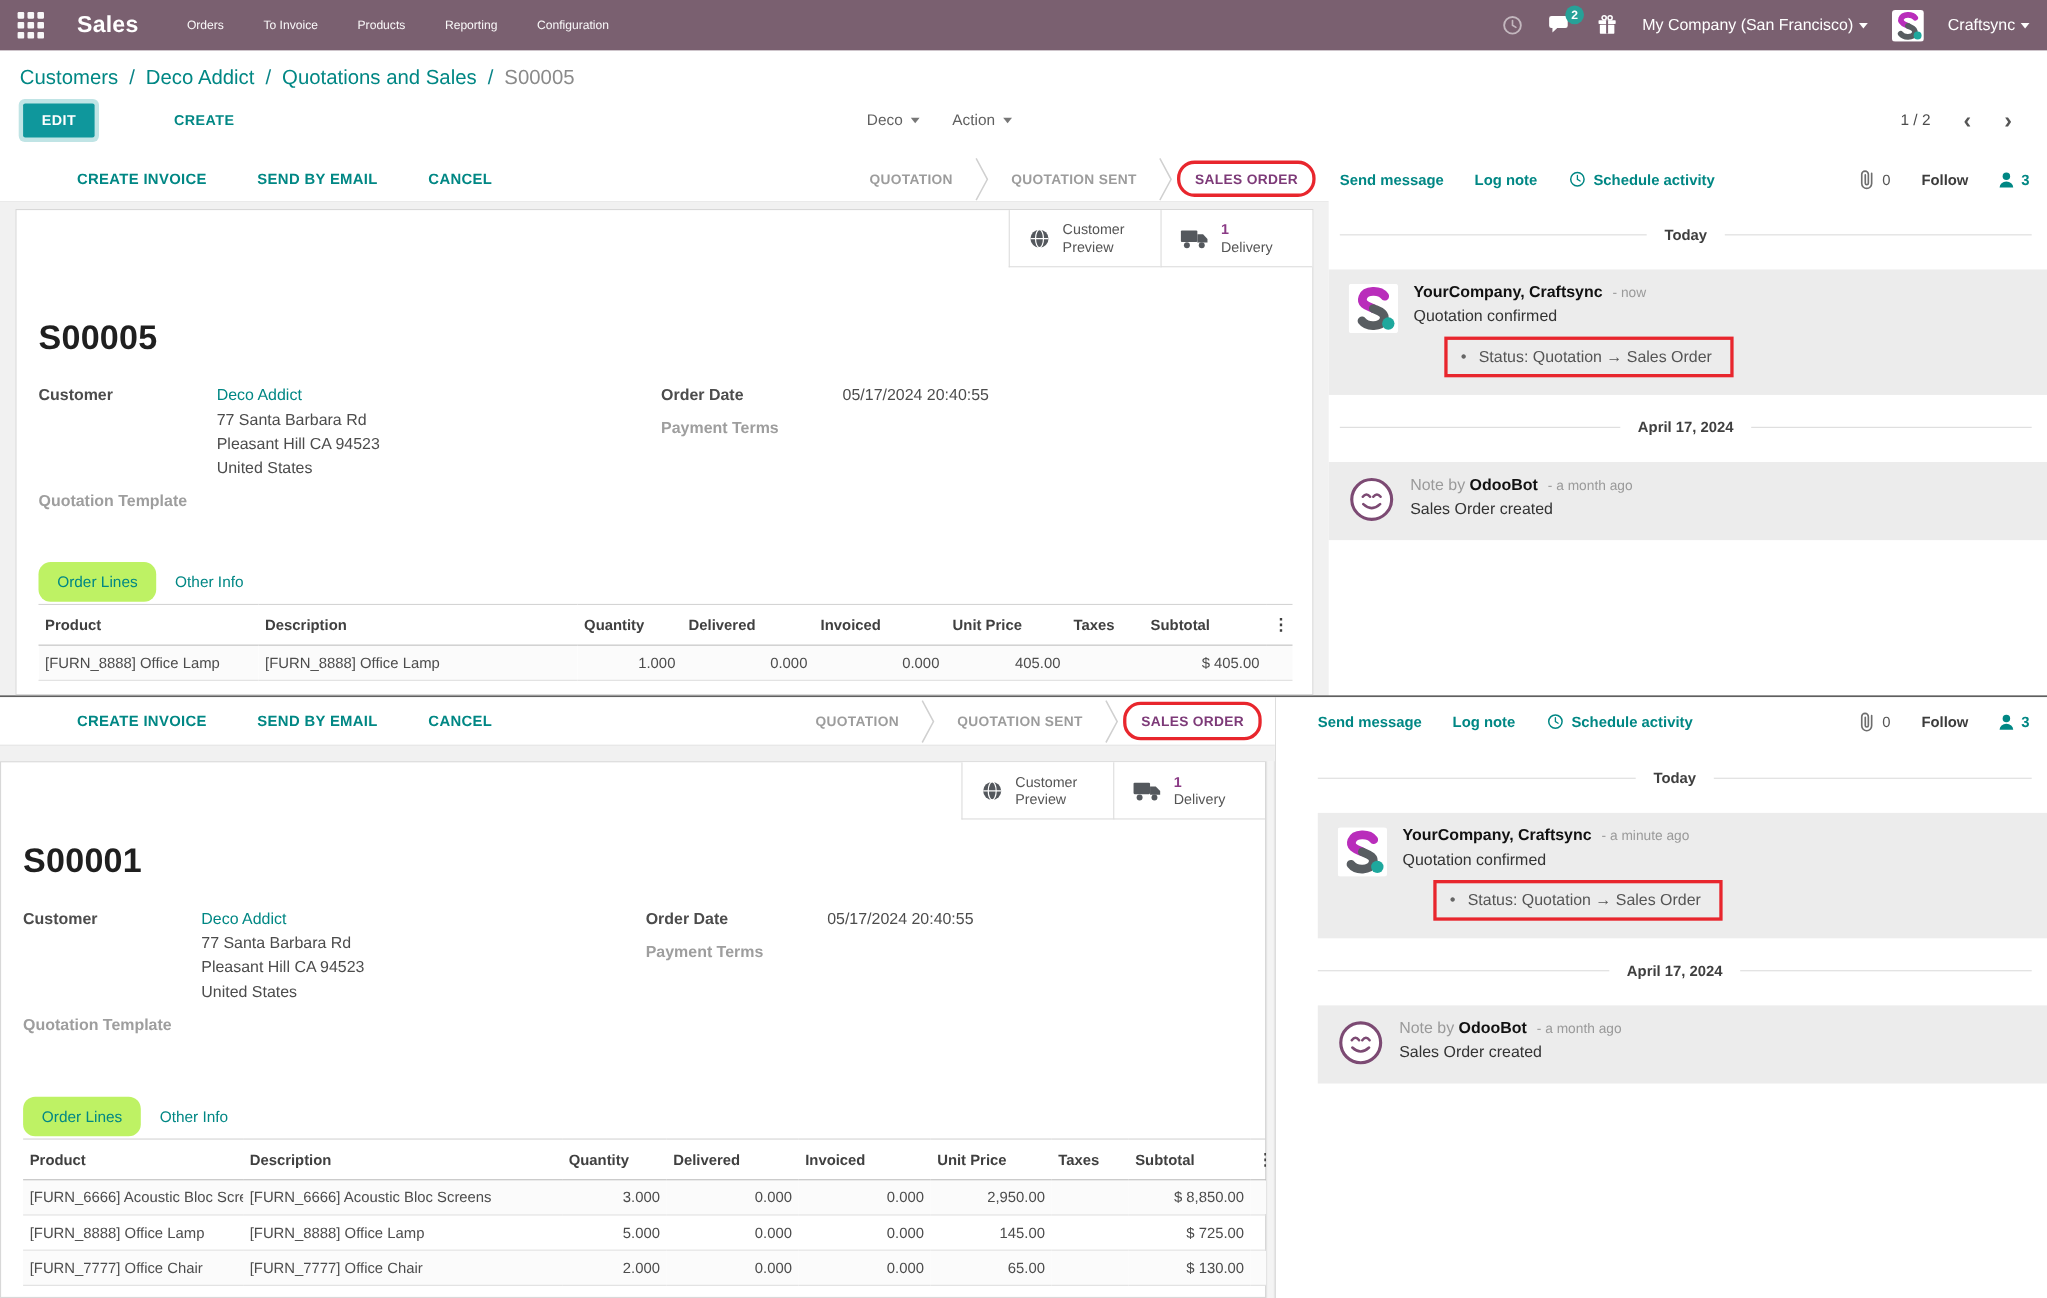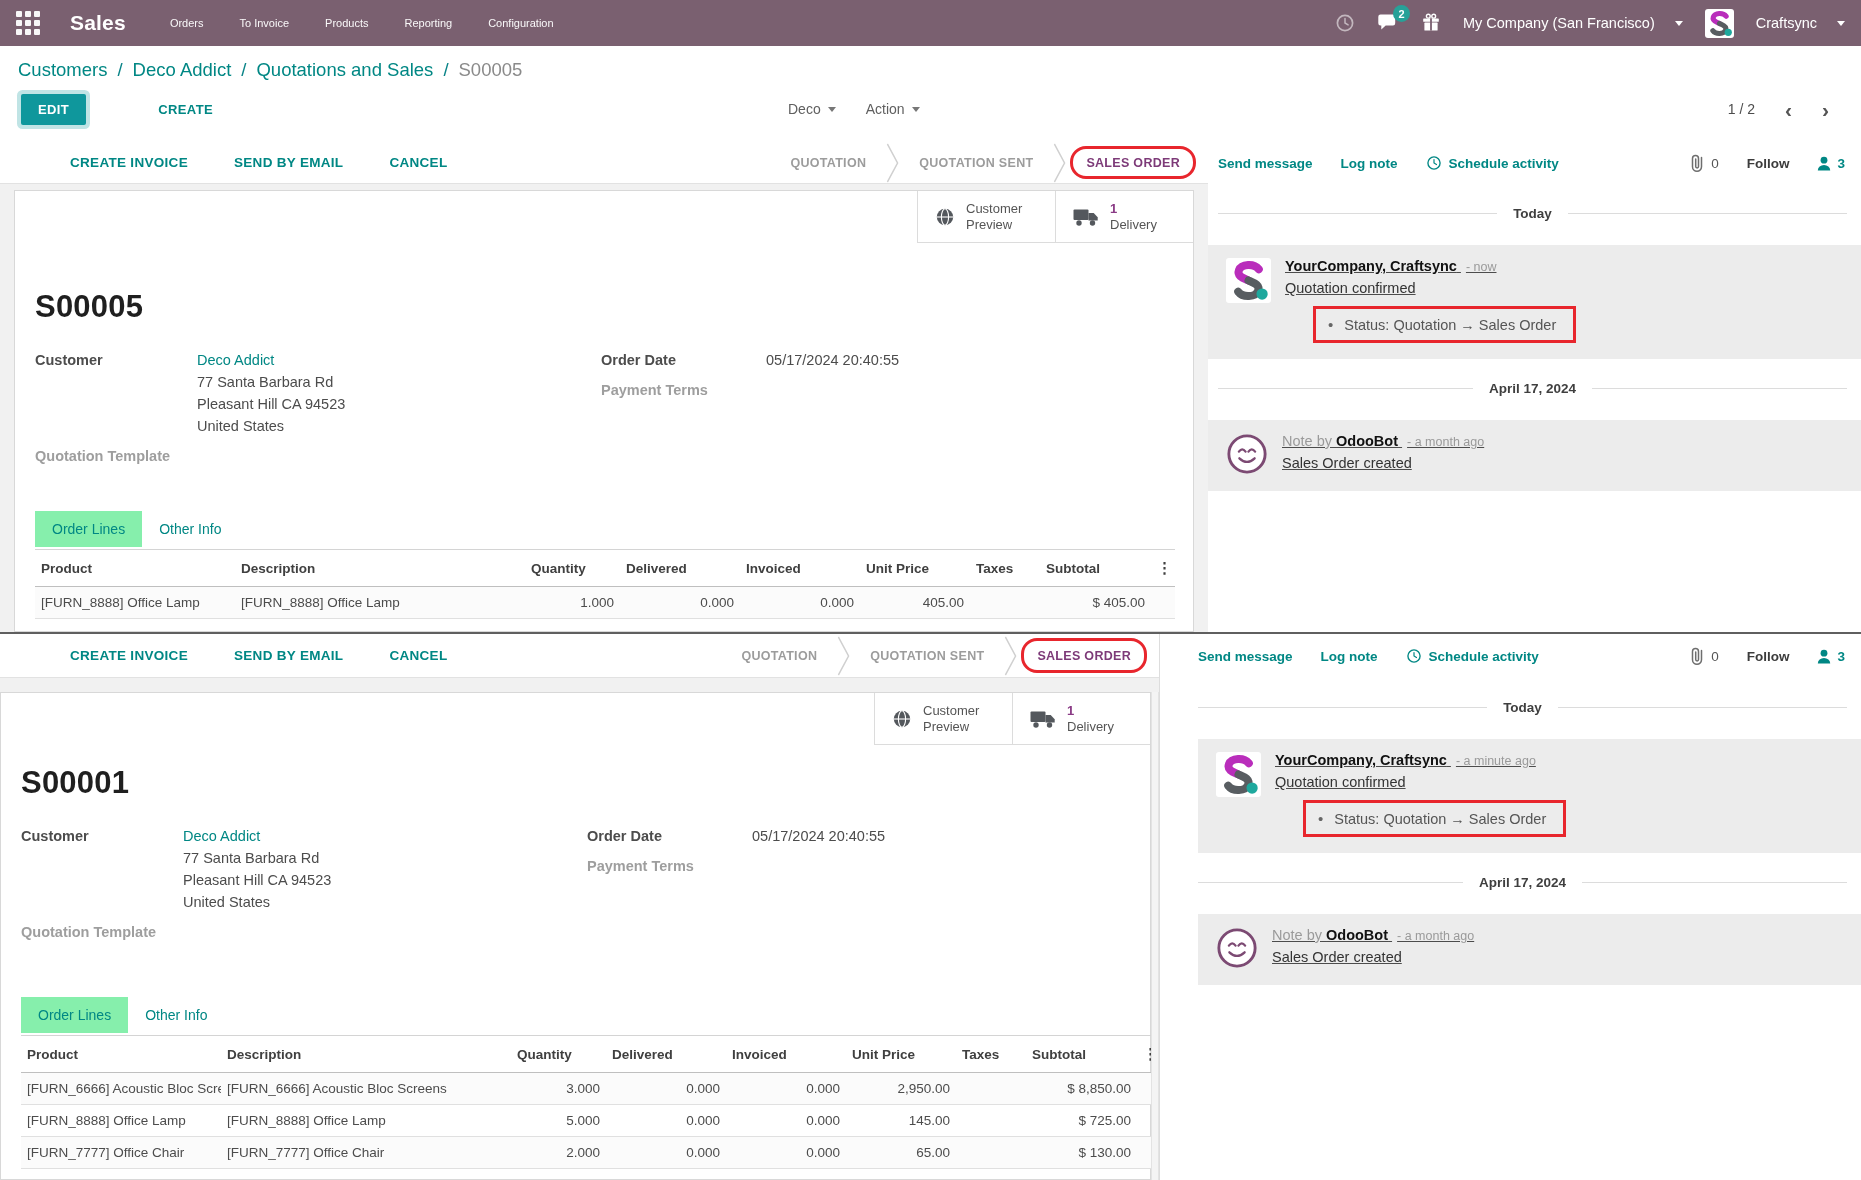--- a/index.html
+++ b/index.html
@@ -24,21 +24,21 @@
   .nav-menu span { color:rgba(255,255,255,.96); cursor:pointer; white-space:nowrap; }
   .nav-right { margin-left:auto; display:flex; align-items:center; gap:22px; }
   .nav-ico { display:inline-flex; align-items:center; justify-content:center; cursor:pointer; }
   .clock-nav { color:rgba(255,255,255,.55); }
   .chat-wrap { position:relative; }
   .badge {
     position:absolute; top:-8px; right:-11px; min-width:17px; height:17px; border-radius:9px;
     background:#27a198; color:#fff; font-size:11px; font-weight:700;
     display:flex; align-items:center; justify-content:center; padding:0 4px;
   }
-  .nav-company, .nav-user { font-size:14.5px; display:flex; align-items:center; gap:20px; cursor:pointer; white-space:nowrap; }
+  .nav-company, .nav-user { font-size:14.5px; display:flex; align-items:center; gap:5px; cursor:pointer; white-space:nowrap; }
   .avatar-nav { width:29px; height:29px; border-radius:3px; overflow:hidden; display:block; }
   .caret { width:0; height:0; border-left:4px solid transparent; border-right:4px solid transparent;
     border-top:5px solid currentColor; display:inline-block; }
 
   
   .control-panel { height:96px; padding:12px 0 0 18px; position:relative; background:#fff; }
   .breadcrumb { font-size:18.5px; line-height:24px; }
   .breadcrumb .bc-link { color:#008784; cursor:pointer; }
   .breadcrumb .bc-sep { color:#0a8488; margin:0 10px; }
   .breadcrumb .bc-current { color:#8a8a8a; }
@@ -104,21 +104,21 @@
   .f-label { width:162px; flex:none; font-weight:600; color:#4c4c4c; }
   .col-right .f-label { width:165px; }
   .f-label.muted { color:#9e9e9e; }
   .f-val { color:#4c4c4c; }
   .f-link { color:#008784; cursor:pointer; }
   .mt8 { margin-top:8px; }
 
   .tabs { display:flex; margin-top:44px; font-size:14px; }
   .p2 .tabs { margin-top:54px; }
   .tab { padding:10px 17px; color:#008784; cursor:pointer; white-space:nowrap; }
-  .tab.active { background:#86efac; }
+  .tab.active { background:#bef264;border-radius:11px; }
 
   table.olines { width:100%; border-collapse:collapse; table-layout:fixed; font-size:13.5px; margin-top:2px; }
   table.olines th {
     border-top:1px solid #d4d4d4; border-bottom:1px solid #bfbfbf;
     padding:9px 6px; font-weight:700; color:#404040; text-align:left; white-space:nowrap; overflow:hidden;
   }
   table.olines td { padding:8px 6px; border-bottom:1px solid #e0e0e0; color:#4c4c4c; white-space:nowrap; overflow:hidden; }
   table.olines tr.odd td { background:#fbfbfb; }
   .num { text-align:right; }
   .kebab { text-align:center; color:#555; font-size:15px; font-weight:700; cursor:pointer; }
@@ -136,21 +136,21 @@
 
   .date-divider { display:flex; align-items:center; gap:16px; margin:22px 14px 0 10px; }
   .p2c .date-divider { margin-left:38px; }
   .date-divider .line { flex:1; height:1px; background:#dcdcdc; }
   .date-divider .dtxt { font-size:13.5px; font-weight:700; color:#3f3f3f; white-space:nowrap; }
 
   .message { display:flex; gap:14px; background:#ececec; padding:13px 18px 16px; margin-top:24px; }
   .p2c .message { margin-left:38px; }
   .avatar-m { width:45px; height:45px; border-radius:3px; overflow:hidden; flex:none; }
   .avatar-bot { width:42px; height:42px; flex:none; }
-  .msg-body { flex:1; min-width:0;text-decoration:underline; }
+  .msg-body { flex:1; min-width:0; }
   .msg-head { font-size:14.5px; }
   .msg-author { font-weight:700; color:#111; }
   .msg-prefix { color:#9a9a9a; }
   .msg-time { color:#9a9a9a; font-size:12.5px; margin-left:5px; }
   .msg-text { margin-top:6px; font-size:14.5px; color:#333; }
   .tracking-box { display:inline-flex; align-items:center; gap:11px; margin:10px 0 0 28px;
     border:3px solid #e8262d; padding:7px 17px 7px 12px; }
   .tracking-box .blt { color:#666; font-size:15px; }
   .tracking-box .ttxt { color:#555; font-size:14.5px; white-space:nowrap; }
 </style>

